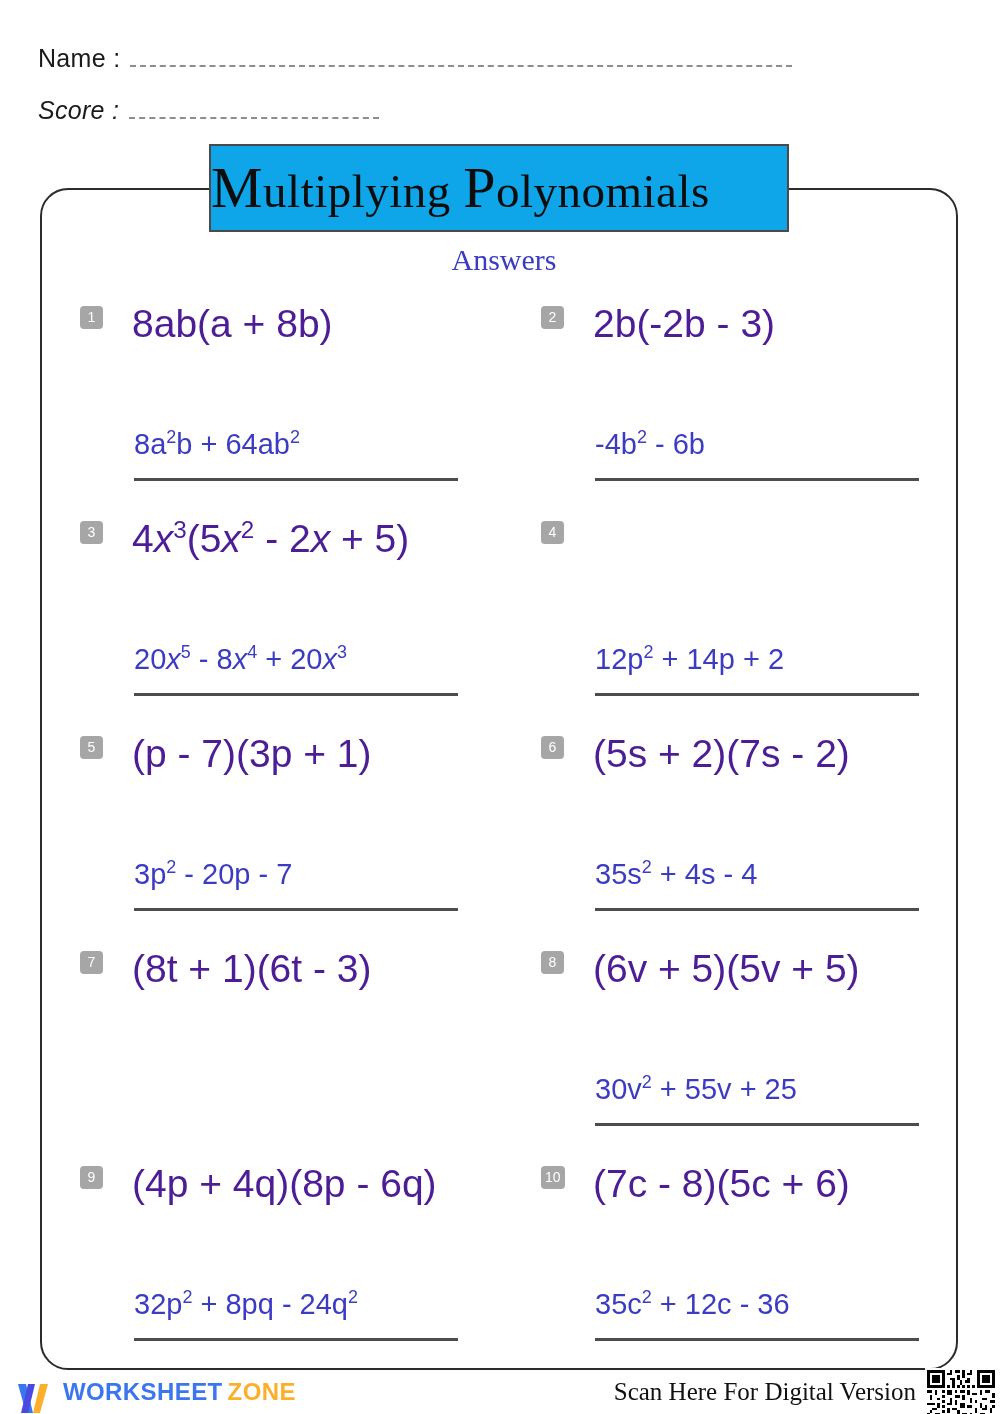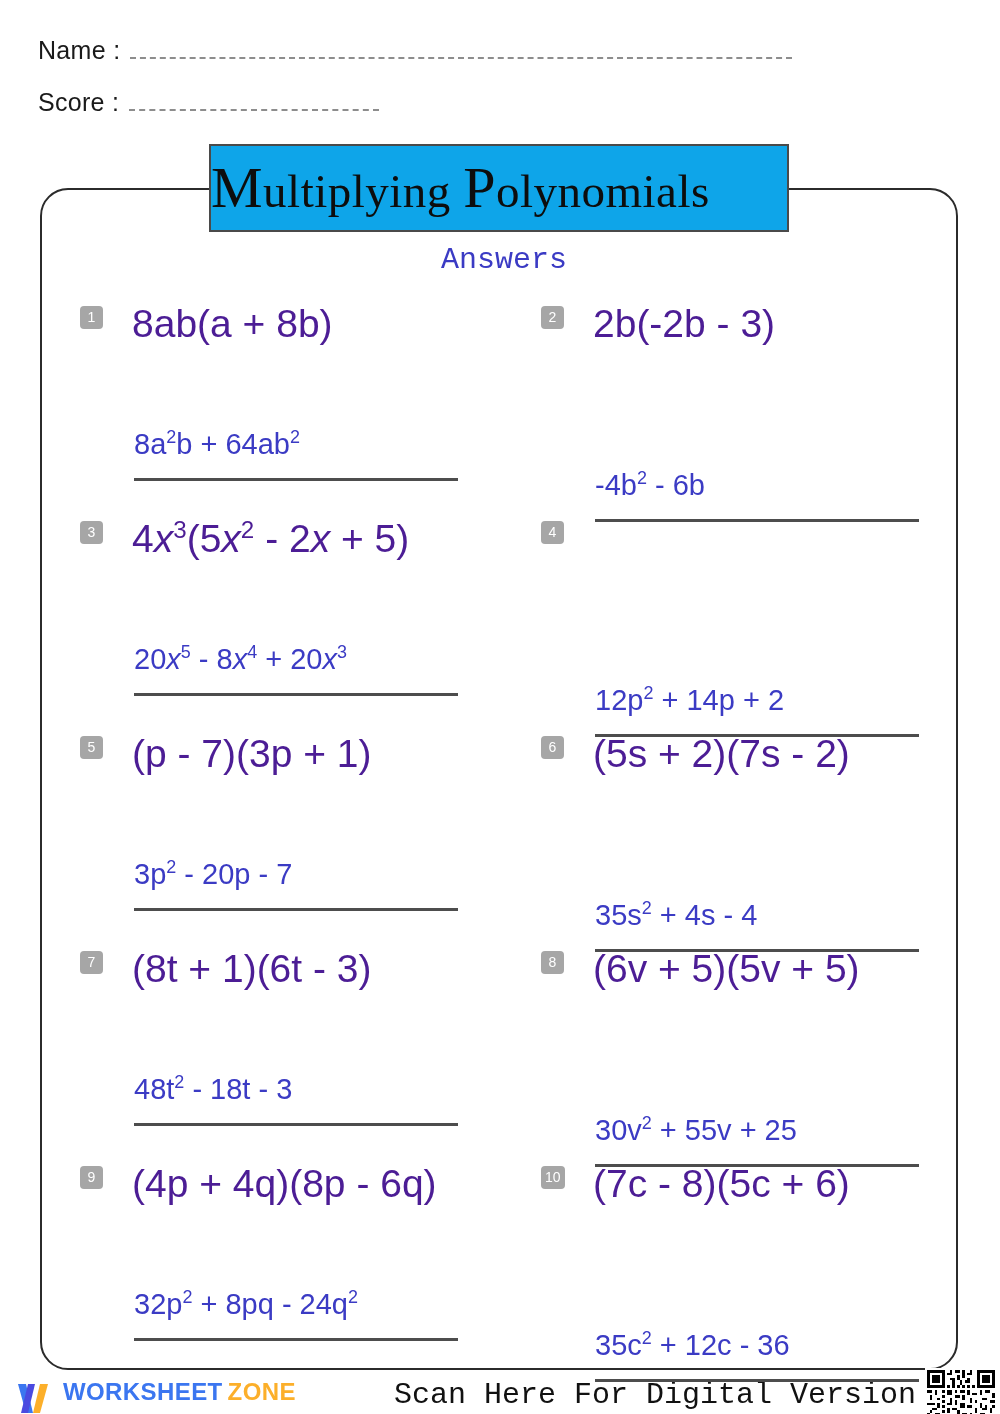--- a/index.html
+++ b/index.html
@@ -13,21 +13,21 @@
 
   body {
     font-family: "Liberation Sans", sans-serif;
     position: relative;
     overflow: hidden;
   }
 
   
   .header {
     position: absolute;
-    top: 0; left: 0;
+    top: 8px; left: 0;
     width: 892px;
     height: 132px;
     padding-left: 36px;
   }
 
   .field-row {
     position: absolute;
     display: flex;
     align-items: flex-end;
   }
@@ -44,21 +44,21 @@
   .field-dash {
     height: 1px;
     border-bottom: 2px dashed #8d8d8d;
     margin-left: 10px;
     margin-bottom: 4px;
   }
 
   #row-name  { top: 38px; left: 38px; }
   #row-name .field-dash  { width: 662px; }
 
-  #row-score { top: 90px; left: 38px; }
+  #row-score { top: 90px; left: 38px; font-style: italic; }
   #row-score .field-dash { width: 250px; }
 
   #row-date  { top: 90px; left: 398px; }
   #row-date .field-dash  { width: 322px; }
 
   
   .frame {
     position: absolute;
     left: 40px;
     top: 188px;
@@ -94,21 +94,21 @@
   }
   .title-text .cap { font-size: 58px; }
 
   
   .subtitle {
     position: absolute;
     top: 243px;
     left: 0;
     width: 1000px;
     text-align: center;
-    font-family: Liberation Mono, monospace;
+    font-family: Liberation Serif, serif;
     font-size: 30px;
     color: #3b3bc4;
     z-index: 6;
     padding-left: 8px;
   }
 
   
   .problems {
     position: absolute;
     top: 296px;
@@ -160,21 +160,21 @@
   }
 
   .answer-wrap {
     position: absolute;
     top: 128px;
     left: 54px;
     width: 324px;
     border-bottom: 3px solid #4d4d4d;
     padding-bottom: 13px;
   }
-  .pcell.col-right .answer-wrap { width: 324px; margin-top: 41px; }
+  .pcell.col-right .answer-wrap { width: 324px; }
 
   .answer {
     font-family: "Liberation Sans", sans-serif;
     font-size: 29px;
     color: #3b3bc4;
     white-space: nowrap;
     line-height: 1.4;
     display: block;
   }
 
@@ -218,22 +218,22 @@
     letter-spacing: 0.4px;
     line-height: 1;
   }
   .logo-worksheet { color: #3b76f0; }
   .logo-zone { color: #fcaf2a; margin-left: 5px; }
 
   .scan-text {
     position: absolute;
     right: 84px;
     top: 12px;
-    font-family: Liberation Mono, monospace;
-    font-size: 30px;
+    font-family: Liberation Serif, serif;
+    font-size: 25px;
     color: #111111;
     white-space: nowrap;
   }
 
   .qr {
     position: absolute;
     right: 3px;
     top: 2px;
     width: 72px;
     height: 72px;
@@ -315,23 +315,20 @@
       <div class="answer-wrap">
         <span class="answer">35s<sup>2</sup> + 4s - 4</span>
       </div>
     </div>
   </div>
 
   <div class="prow">
     <div class="pcell col-left">
       <div class="badge">7</div>
       <div class="question">(8t + 1)(6t - 3)</div>
-      <div class="answer-wrap">
-        <span class="answer">48t<sup>2</sup> - 18t - 3</span>
-      </div>
     </div>
     <div class="pcell col-right">
       <div class="badge">8</div>
       <div class="question">(6v + 5)(5v + 5)</div>
       <div class="answer-wrap">
         <span class="answer">30v<sup>2</sup> + 55v + 25</span>
       </div>
     </div>
   </div>
 

